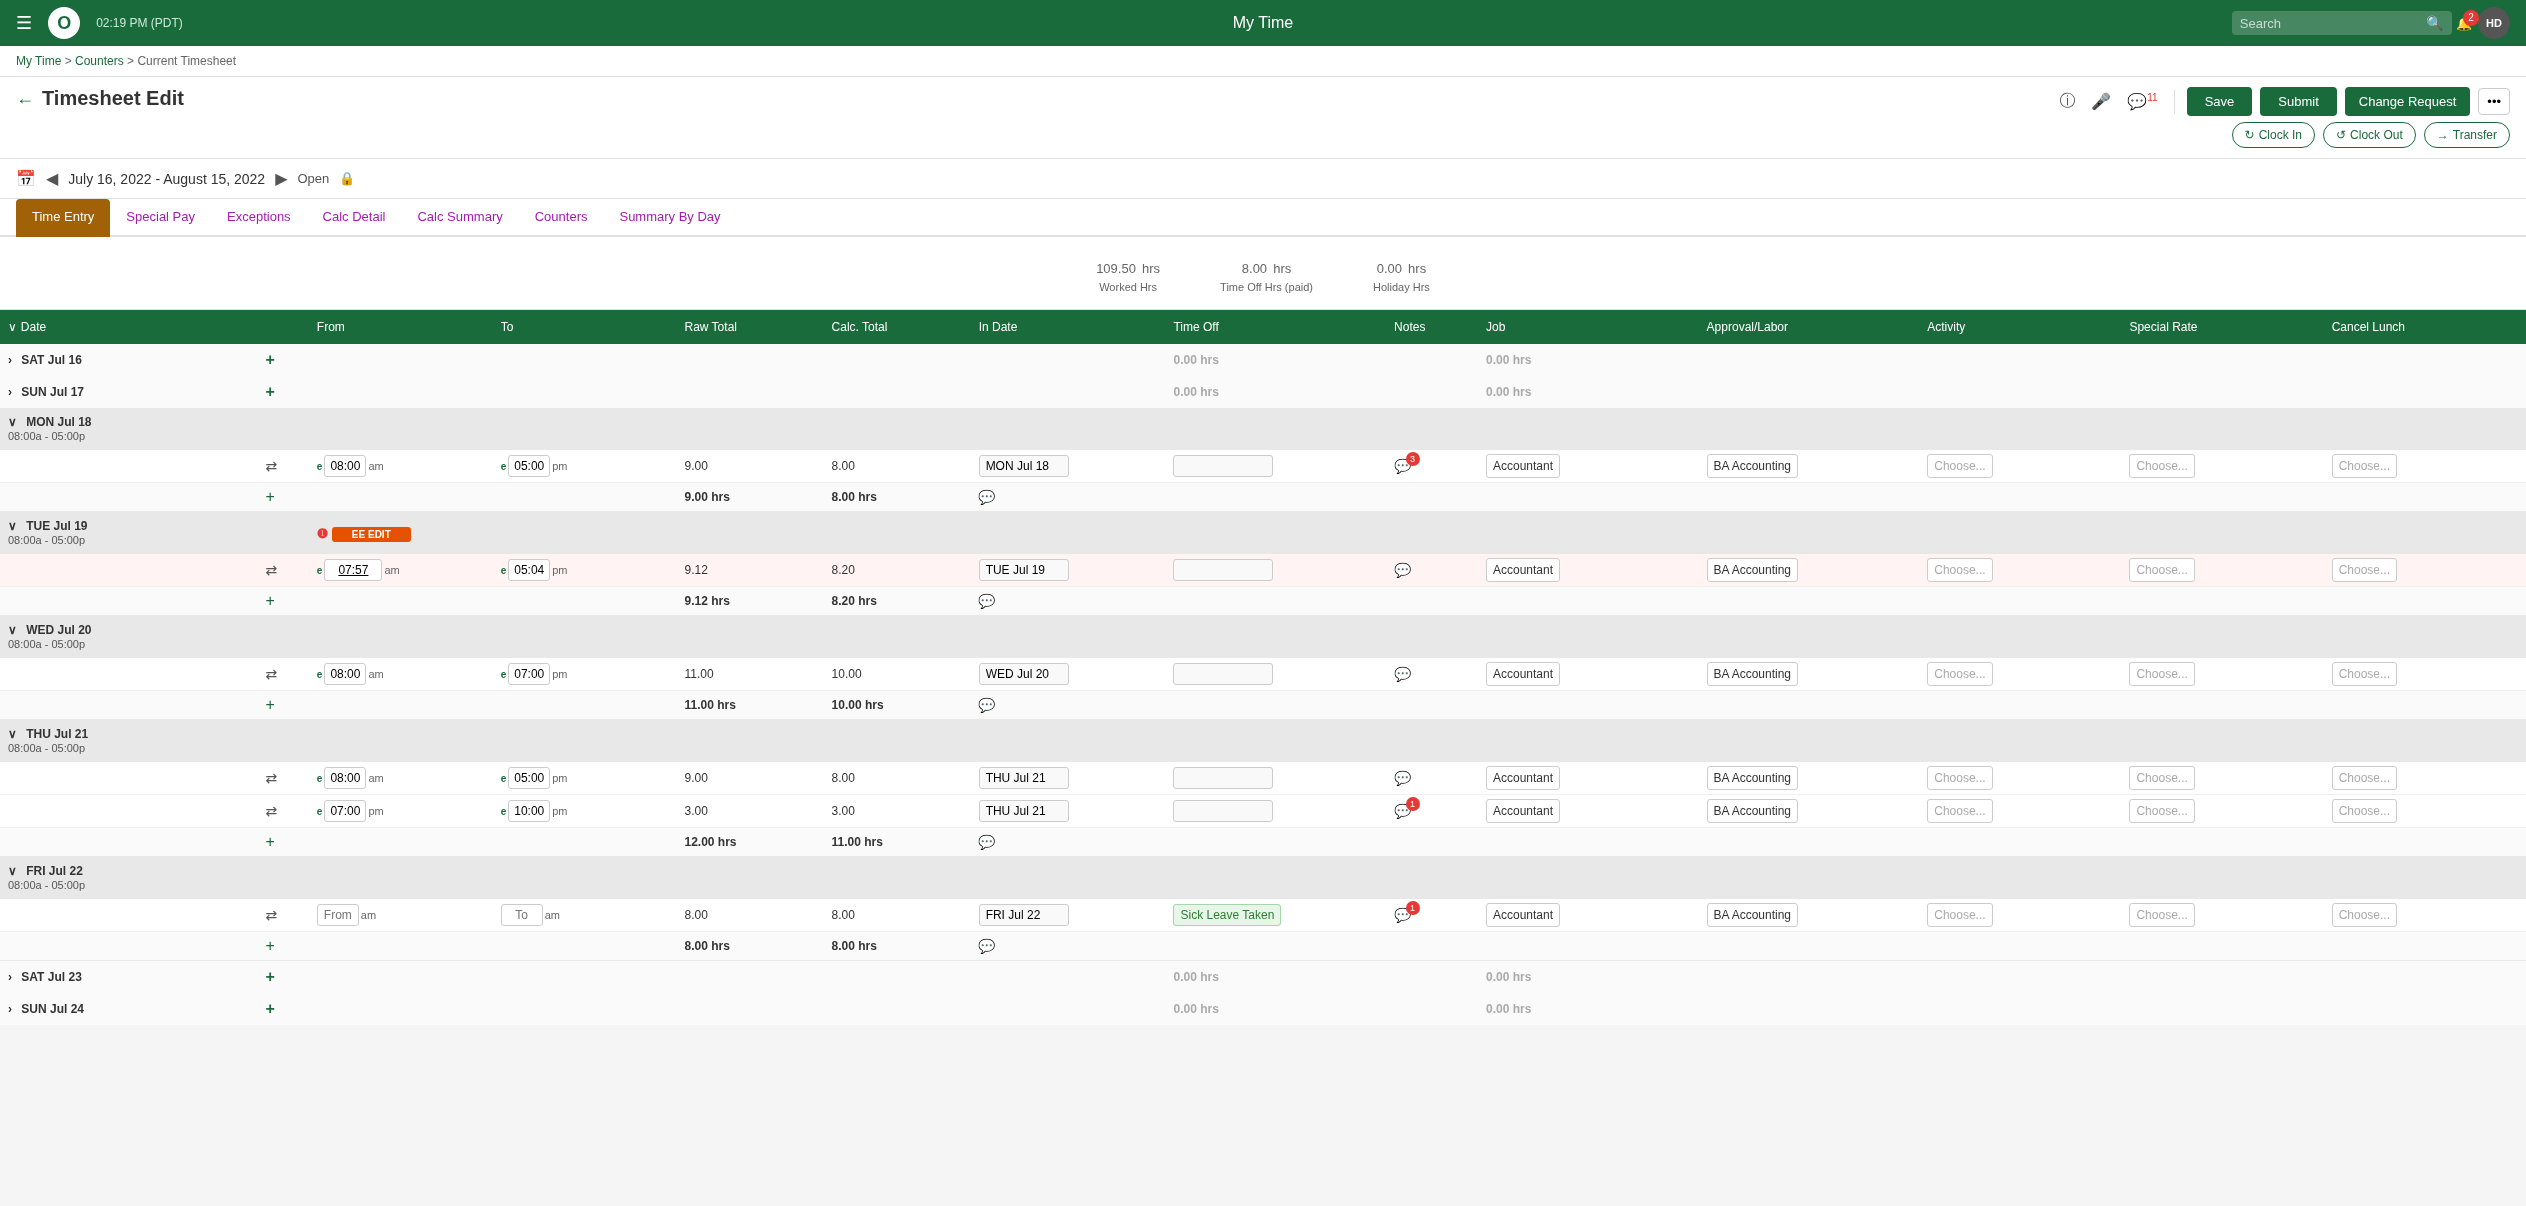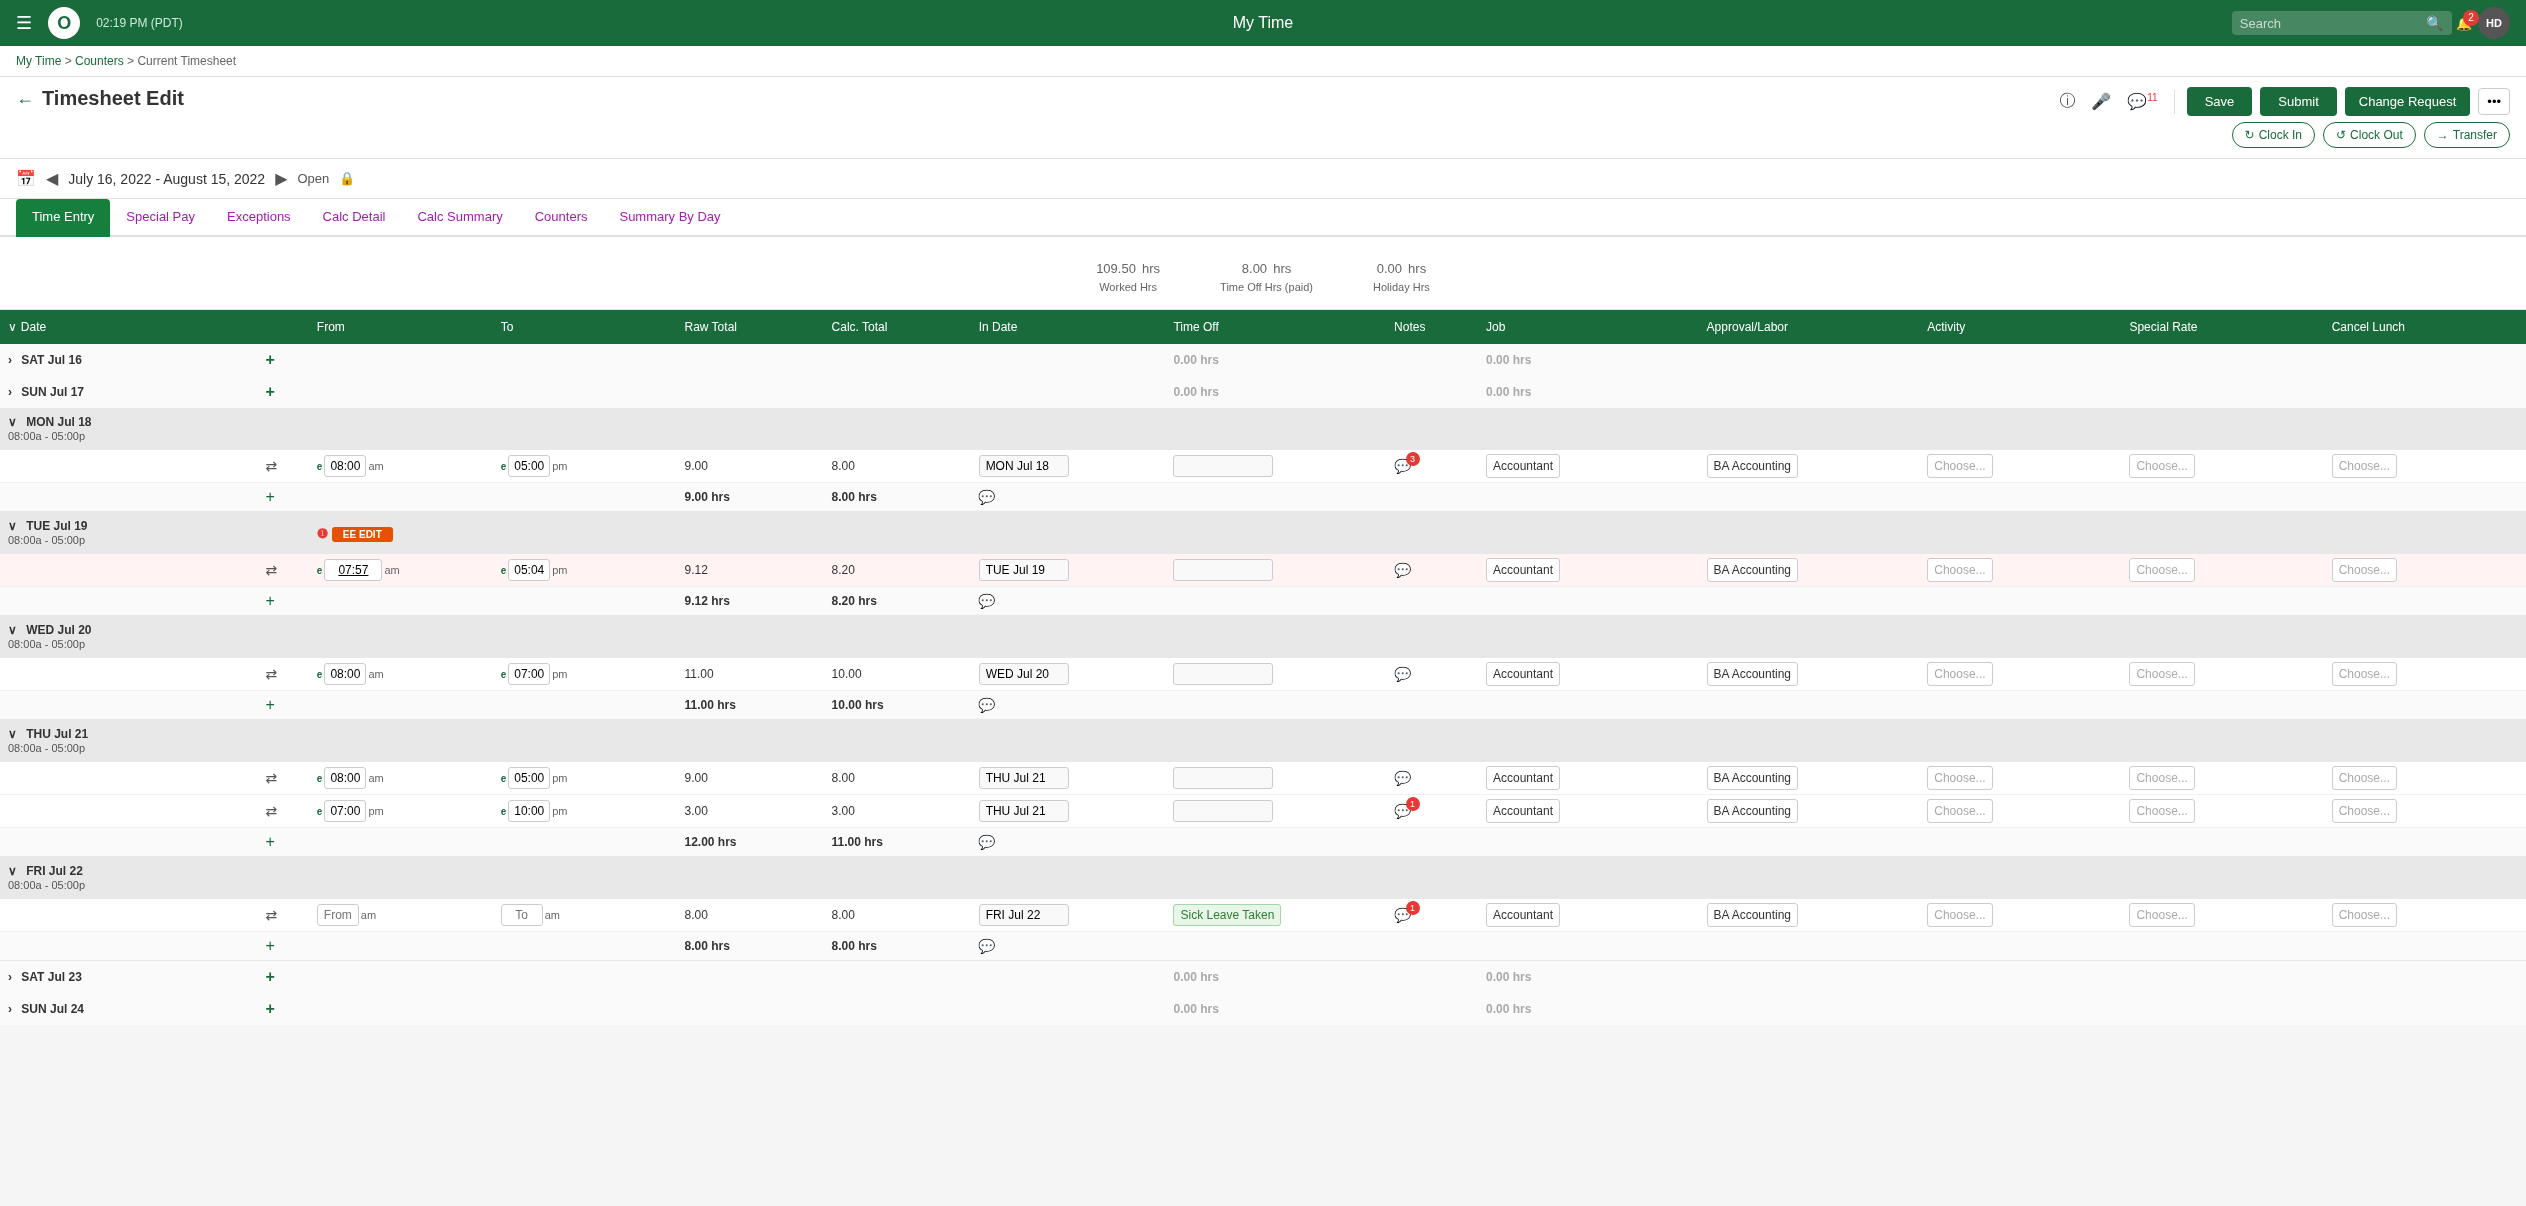--- a/index.html
+++ b/index.html
@@ -103,21 +103,21 @@
     .tab {
       padding: 10px 16px;
       cursor: pointer;
       font-size: 13px;
       color: #a21caf;
       border-bottom: 3px solid transparent;
       margin-bottom: -2px;
     }
     .tab.active {
       color: white;
-      background: #15803d;
+      background: #a16207;
       border-radius: 4px 4px 0 0;
     }
 
     
     .summary-stats {
       background: white;
       display: flex;
       justify-content: center;
       gap: 60px;
       padding: 16px;
@@ -187,21 +187,21 @@
     .time-input input {
       width: 40px; border: 1px solid #ccc; border-radius: 3px; padding: 3px 4px; font-size: 12px; text-align: center;
     }
     .time-input .ampm {
       font-size: 11px; color: #666;
     }
     .time-input .e-badge {
       font-size: 10px; color: #1a6b3c; font-weight: bold;
     }
     .ee-edit-badge {
-      background: #e65100; color: white; font-size: 10px; padding: 2px 11px; border-radius: 3px; font-weight: bold;
+      background: #e65100; color: white; font-size: 10px; padding: 2px 20px; border-radius: 3px; font-weight: bold;
     }
     .error-icon { color: #e53935; font-weight: bold; font-size: 13px; }
 
     .in-date-cell input {
       border: 1px solid #ccc; border-radius: 3px; padding: 3px 6px; font-size: 12px; width: 90px; background: #f9f9f9;
     }
     .time-off-cell input {
       border: 1px solid #ccc; border-radius: 3px; padding: 3px 6px; font-size: 12px; width: 100px; background: #f9f9f9;
     }
     .time-off-cell .sick-leave {

